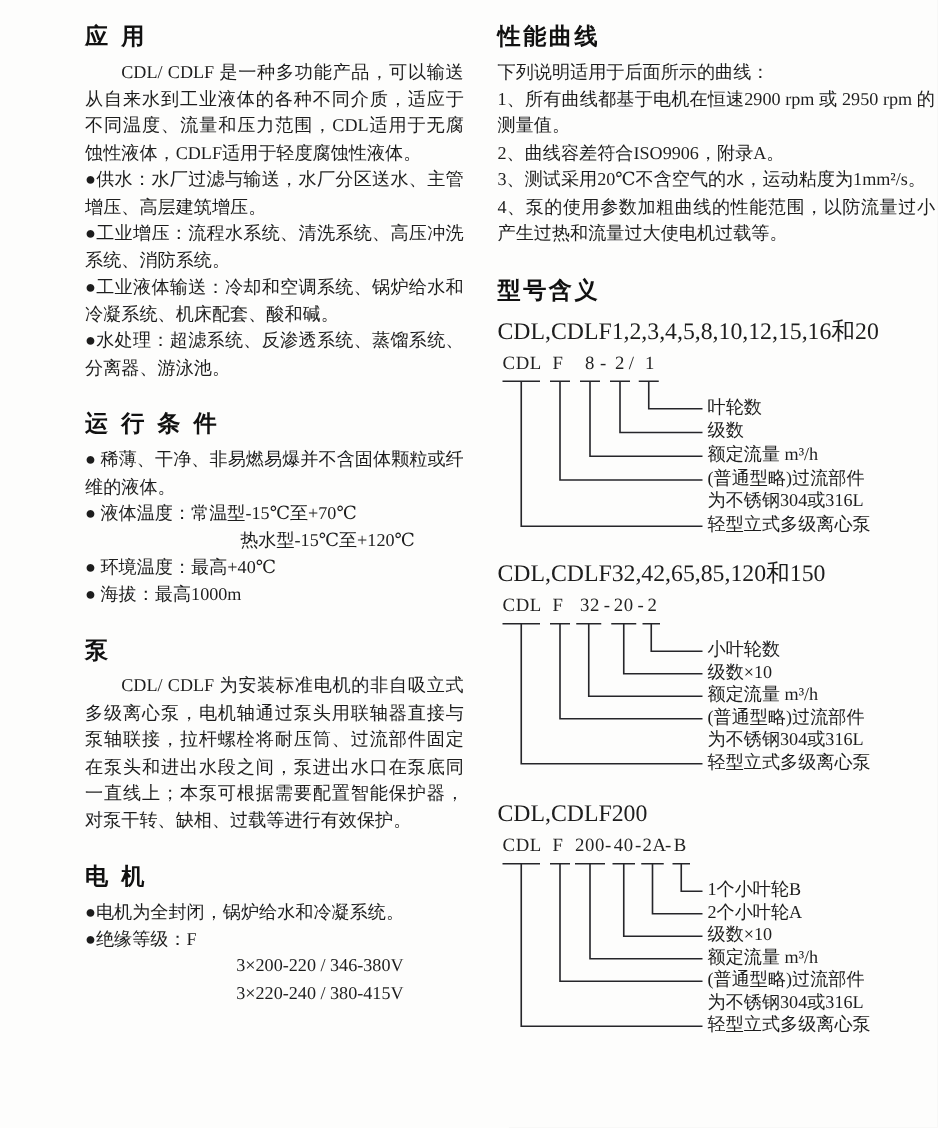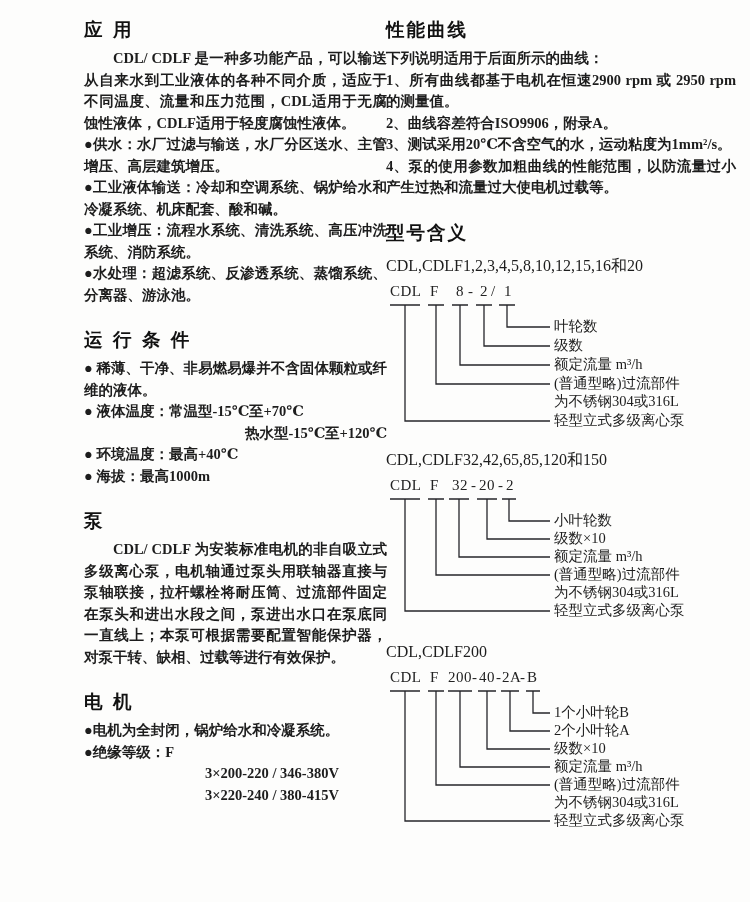--- a/index.html
+++ b/index.html
@@ -4,39 +4,39 @@
 <style>
   * { box-sizing: border-box; }
   html,body { margin:0; padding:0; }
   body { background:#e8e8e8; }
   .page {
     position:relative; width:750px; height:902px; margin:0 auto;
     background:#fdfdfc; color:#1d1d1d; overflow:hidden;
     font-family:"Liberation Serif","DejaVu Serif",serif;
   }
   .col { position:absolute; top:18px; }
-  .col-left  { left:84px;  width:303px; }
-  .col-right { left:386px; width:350px; }
+  .col-left  { left:68px;  width:303px; }
+  .col-right { left:398px; width:350px; }
 
   h2.sec {
     font-family:"DejaVu Sans","Liberation Sans",sans-serif;
     font-size:18.5px; line-height:24px; font-weight:bold;
     margin:22px 0 6px 0; letter-spacing:2px; color:#111;
   }
   h2.sec.first { margin-top:0; }
 
   .body-p, .bullet {
     font-size:14.5px; line-height:21.5px; margin:0;
-    text-align:justify; text-justify:inter-ideograph;font-weight:bold;
+    text-align:justify; text-justify:inter-ideograph;
   }
   .indent { text-indent:2em; }
-  .cont-hot  { padding-left:85px;  text-align:right; }
+  .cont-hot  { padding-left:85px;  text-align:center; }
   .cont-volt { padding-left:121px; text-align:left; }
 
-  .series-title { font-size:16px; line-height:22px; margin:14px 0 6px 0; white-space:nowrap; }
+  .series-title { font-size:19px; line-height:22px; margin:14px 0 6px 0; white-space:nowrap; }
   .series-title.first { margin-top:10px; }
 
   .diagram { position:relative; width:350px; }
   .d1 { height:152px; } .d2 { height:150px; } .d3 { height:168px; }
   .diagram svg { position:absolute; left:0; top:0; }
   .diagram path { stroke:#26262a; stroke-width:1.3; fill:none; }
   .cp {
     position:absolute; top:0; font-size:15px; line-height:16px;
     letter-spacing:0.5px; white-space:nowrap; color:#222;
   }
@@ -48,22 +48,22 @@
 </head>
 <body>
 
 <div class="page">
 
   <div class="col col-left">
 
     <h2 class="sec first">应 用</h2>
     <p class="body-p indent">CDL/ CDLF 是一种多功能产品，可以输送从自来水到工业液体的各种不同介质，适应于不同温度、流量和压力范围，CDL适用于无腐蚀性液体，CDLF适用于轻度腐蚀性液体。</p>
     <p class="bullet">●供水：水厂过滤与输送，水厂分区送水、主管增压、高层建筑增压。</p>
+    <p class="bullet">●工业增压：流程水系统、清洗系统、高压冲洗系统、消防系统。</p>
     <p class="bullet">●工业液体输送：冷却和空调系统、锅炉给水和冷凝系统、机床配套、酸和碱。</p>
-    <p class="bullet">●工业增压：流程水系统、清洗系统、高压冲洗系统、消防系统。</p>
     <p class="bullet">●水处理：超滤系统、反渗透系统、蒸馏系统、分离器、游泳池。</p>
 
     <h2 class="sec">运 行 条 件</h2>
     <p class="bullet">● 稀薄、干净、非易燃易爆并不含固体颗粒或纤维的液体。</p>
     <p class="bullet">● 液体温度：常温型-15℃至+70℃</p>
     <p class="bullet cont-hot">热水型-15℃至+120℃</p>
     <p class="bullet">● 环境温度：最高+40℃</p>
     <p class="bullet">● 海拔：最高1000m</p>
 
     <h2 class="sec">泵</h2>

